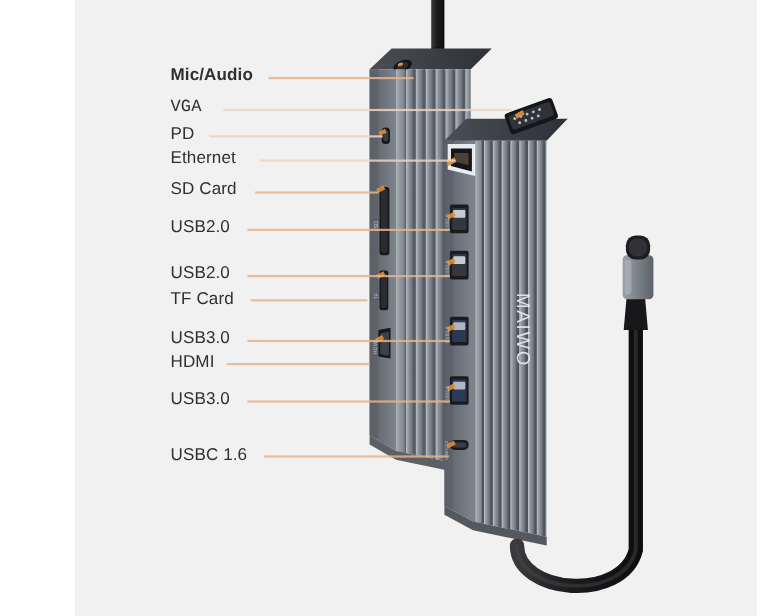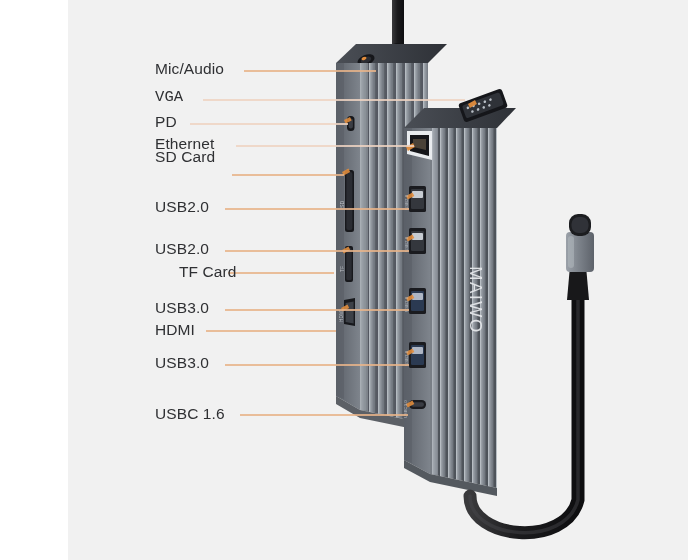--- a/index.html
+++ b/index.html
@@ -185,25 +185,25 @@
   <div class="lead faint" style="left:236px;top:145px;width:178px;"></div>
   <div class="lead" style="left:232px;top:174px;width:112px;"></div>
   <div class="lead" style="left:225px;top:208px;width:184px;"></div>
   <div class="lead" style="left:225px;top:250px;width:184px;"></div>
   <div class="lead" style="left:228px;top:272px;width:106px;"></div>
   <div class="lead" style="left:225px;top:309px;width:184px;"></div>
   <div class="lead" style="left:206px;top:330px;width:130px;"></div>
   <div class="lead" style="left:225px;top:364px;width:184px;"></div>
   <div class="lead" style="left:240px;top:414px;width:168px;"></div>
 
-  <div class="label" style="top:61px;">Mic/Audio</div>
+  <div class="label" style="top:61px;font-weight:bold;">Mic/Audio</div>
   <div class="label" style="top:90px;font-family:Liberation Mono, monospace;">VGA</div>
   <div class="label" style="top:114px;">PD</div>
   <div class="label" style="top:136px;text-align:right;">Ethernet</div>
-  <div class="label" style="top:149px;">SD Card</div>
+  <div class="label" style="top:164px;">SD Card</div>
   <div class="label" style="top:199px;">USB2.0</div>
   <div class="label" style="top:241px;">USB2.0</div>
-  <div class="label" style="top:264px;margin-left:24px;">TF Card</div>
+  <div class="label" style="top:264px;">TF Card</div>
   <div class="label" style="top:300px;">USB3.0</div>
   <div class="label" style="top:322px;">HDMI</div>
   <div class="label" style="top:355px;">USB3.0</div>
   <div class="label" style="top:406px;">USBC 1.6</div>
 </div>
 
 </body></html>

